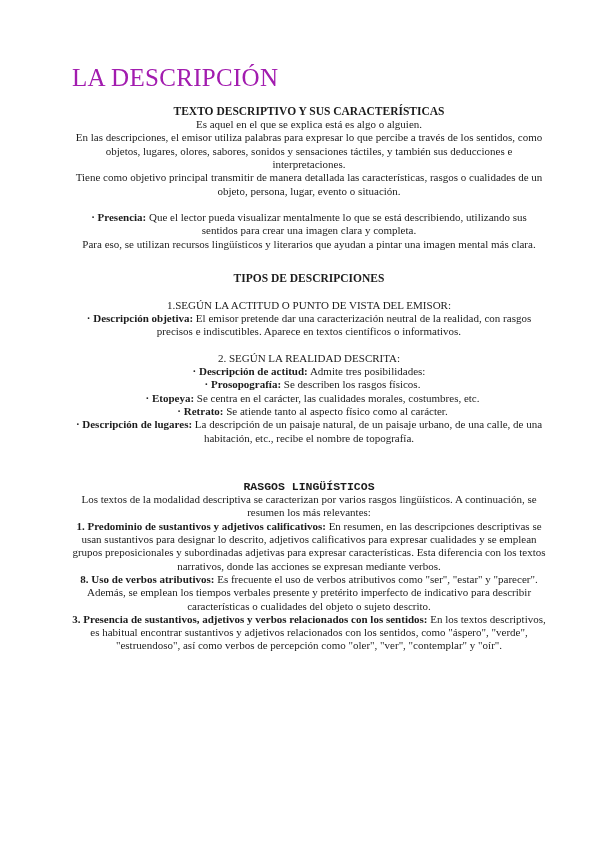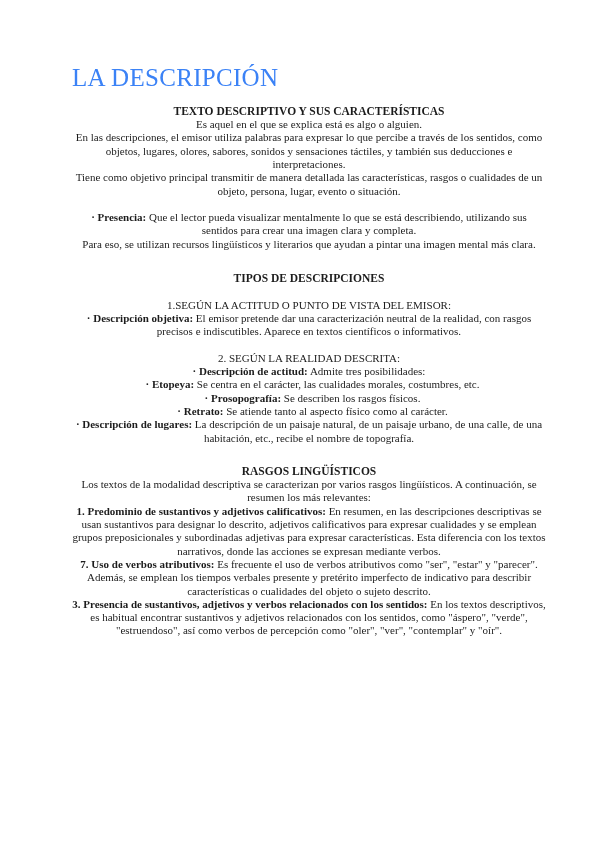--- a/index.html
+++ b/index.html
@@ -22,39 +22,40 @@
     left: 72px;
     top: 64px;
     width: 474px;
   }
   .doc-title {
     margin: 0 0 12px 0;
     font-size: 25px;
     font-weight: normal;
     letter-spacing: 0.3px;
     line-height: 1.15;
-    color: #3b82f6;
+    color: #a21caf;
     font-family: "Liberation Serif", serif;
   }
   p {
     margin: 0;
     font-size: 11px;
     line-height: 13.3px;
     font-family: "Liberation Serif", serif;
     text-align: center;
   }
   .h {
     font-weight: bold;
     font-size: 11.5px;
   }
   .sect-gap {
     margin-top: 21px;
   }
   .sect-gap-lg {
-    margin-top: 20px;
+    margin-top: 35px;
+    font-family: Liberation Mono, monospace;
   }
   .line-gap {
     margin-top: 13.3px;
   }
   .sub-indent {
     padding-left: 7px;
   }
   b { font-weight: bold; }
 </style>
 </head>
@@ -75,28 +76,28 @@
     </section>
 
     <section>
       <p class="h sect-gap">TIPOS DE DESCRIPCIONES</p>
 
       <p class="line-gap">1.SEGÚN LA ACTITUD O PUNTO DE VISTA DEL EMISOR:</p>
       <p><b>· Descripción objetiva:</b><span> El emisor pretende dar una caracterización neutral de la realidad, con rasgos precisos e indiscutibles. Aparece en textos científicos o informativos.</span></p>
 
       <p class="line-gap">2. SEGÚN LA REALIDAD DESCRITA:</p>
       <p><b>· Descripción de actitud:</b><span> Admite tres posibilidades:</span></p>
+      <p class="sub-indent"><b>· Prosopografía:</b><span> Se describen los rasgos físicos.</span></p>
       <p class="sub-indent"><b>· Etopeya:</b><span> Se centra en el carácter, las cualidades morales, costumbres, etc.</span></p>
-      <p class="sub-indent"><b>· Prosopografía:</b><span> Se describen los rasgos físicos.</span></p>
       <p class="sub-indent"><b>· Retrato:</b><span> Se atiende tanto al aspecto físico como al carácter.</span></p>
       <p><b>· Descripción de lugares:</b><span> La descripción de un paisaje natural, de un paisaje urbano, de una calle, de una habitación, etc., recibe el nombre de topografía.</span></p>
     </section>
 
     <section>
       <p class="h sect-gap-lg">RASGOS LINGÜÍSTICOS</p>
       <p>Los textos de la modalidad descriptiva se caracterizan por varios rasgos lingüísticos. A continuación, se resumen los más relevantes:</p>
       <p><b>1. Predominio de sustantivos y adjetivos calificativos:</b><span> En resumen, en las descripciones descriptivas se usan sustantivos para designar lo descrito, adjetivos calificativos para expresar cualidades y se emplean grupos preposicionales y subordinadas adjetivas para expresar características. Esta diferencia con los textos narrativos, donde las acciones se expresan mediante verbos.</span></p>
-      <p><b>7. Uso de verbos atributivos:</b><span> Es frecuente el uso de verbos atributivos como "ser", "estar" y "parecer". Además, se emplean los tiempos verbales presente y pretérito imperfecto de indicativo para describir características o cualidades del objeto o sujeto descrito.</span></p>
+      <p><b>8. Uso de verbos atributivos:</b><span> Es frecuente el uso de verbos atributivos como "ser", "estar" y "parecer". Además, se emplean los tiempos verbales presente y pretérito imperfecto de indicativo para describir características o cualidades del objeto o sujeto descrito.</span></p>
       <p><b>3. Presencia de sustantivos, adjetivos y verbos relacionados con los sentidos:</b><span> En los textos descriptivos, es habitual encontrar sustantivos y adjetivos relacionados con los sentidos, como "áspero", "verde", "estruendoso", así como verbos de percepción como "oler", "ver", "contemplar" y "oír".</span></p>
     </section>
 
   </div>
 </div>
 
 </body></html>

